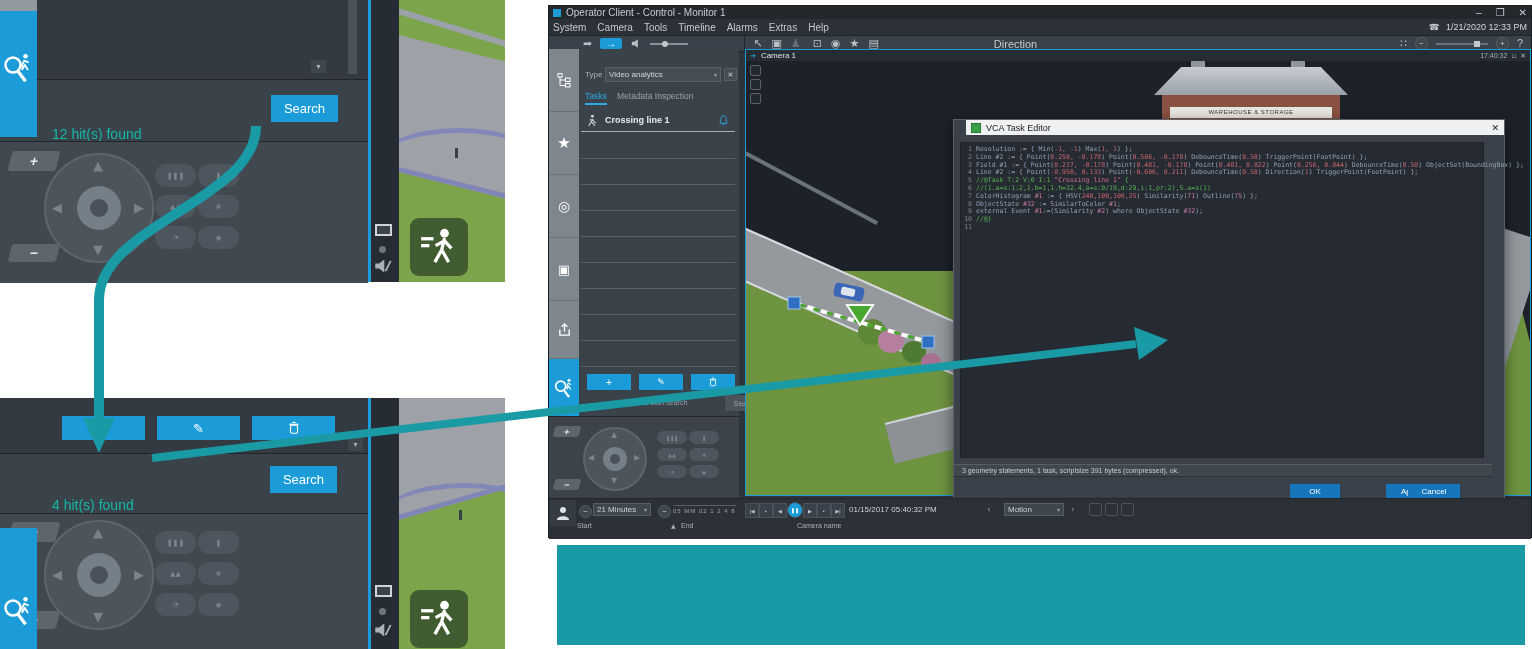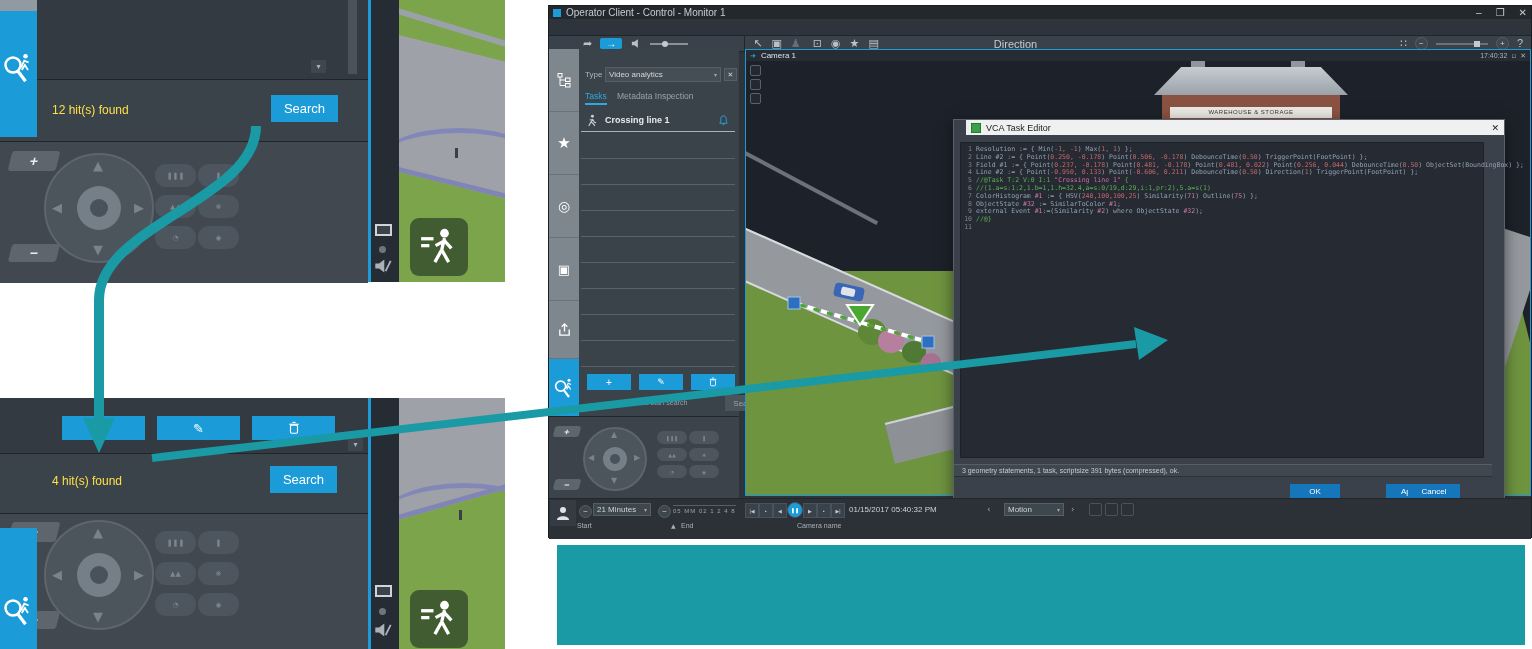--- a/index.html
+++ b/index.html
@@ -6,21 +6,21 @@
   body{font-family:"Liberation Sans",sans-serif;}
   #canvas{position:relative;width:1532px;height:649px;background:#fff;overflow:hidden;}
   .abs{position:absolute;}
   .f{display:flex;align-items:center;}
   .glyph{font-family:"DejaVu Sans",sans-serif;}
 
   
   .crop-panel{background:#3a424a;}
   .dark-area{background:#333a42;border-bottom:1px solid #1f252b;}
   .blue-tab{background:#1b9cd9;}
-  .hits-text{color:#fde047;font-size:12px;}
+  .hits-text{color:#14b8a6;font-size:14px;margin-top:23px;}
   .search-btn{background:#1b9cd9;color:#fff;font-size:13px;display:flex;align-items:center;justify-content:center;cursor:pointer;}
   .ptz-area{background:#41484f;border-top:1px solid #1f252b;}
   .ptz-zoom{background:#5d656d;color:#e8ecef;border-radius:3px;display:flex;align-items:center;justify-content:center;font-size:14px;font-weight:bold;transform:skewX(-14deg);}
   .joy-outer{border-radius:50%;background:#4c545c;border:2px solid #5d656d;}
   .joy-center{border-radius:50%;background:#757f88;}
   .joy-dot{border-radius:50%;background:#49525a;}
   .joy-arrow{color:#79838c;font-size:13px;line-height:1;}
   .pill{background:#4d565e;border-radius:11px;display:flex;align-items:center;justify-content:center;color:#7c868f;font-size:7px;}
   .sliver{background:#262c33;}
   .blue-vline{background:#1b9cd9;}
@@ -216,20 +216,33 @@
     <div class="abs titlebar f" style="left:0;top:0;width:982px;height:13px;padding:0 4px;box-sizing:border-box;">
       <span style="display:inline-block;width:8px;height:8px;background:#1b9cd9;margin-right:5px;"></span>
       <span>Operator Client - Control - Monitor 1</span>
       <span style="margin-left:auto;display:flex;gap:14px;">
         <span>–</span>
         <span class="glyph">❐</span>
         <span class="glyph">✕</span>
       </span>
     </div>
 
+    <div class="abs menubar f" style="left:0;top:13px;width:982px;height:16px;padding:0 4px;box-sizing:border-box;gap:11px;">
+      <span>System</span>
+      <span>Camera</span>
+      <span>Tools</span>
+      <span>Timeline</span>
+      <span>Alarms</span>
+      <span>Extras</span>
+      <span>Help</span>
+      <span style="margin-left:auto;display:flex;gap:6px;align-items:center;">
+        <span class="glyph" style="font-size:9px;">☎</span>
+        <span style="font-size:9px;color:#d2d7db;">1/21/2020 12:33 PM</span>
+      </span>
+    </div>
 
     <div class="abs toolbar f" style="left:0;top:29px;width:982px;height:17px;box-sizing:border-box;">
       <span class="tb-icon glyph" style="margin-left:34px;">➦</span>
       <span style="margin-left:8px;background:#1b9cd9;color:#fff;font-size:10px;padding:0 6px;border-radius:2px;font-weight:bold;">→</span>
       <svg style="margin-left:9px;" width="12" height="11" viewBox="0 0 14 12">
           <path d="M1 4 H4 L8 1 V11 L4 8 H1 Z" fill="#b9c0c7"></path>
         </svg>
       <span style="margin-left:7px;width:38px;height:2px;background:#8a9199;position:relative;display:inline-block;">
         <span style="position:absolute;left:12px;top:-2px;width:6px;height:6px;border-radius:50%;background:#c3c9cf;"></span>
       </span>

